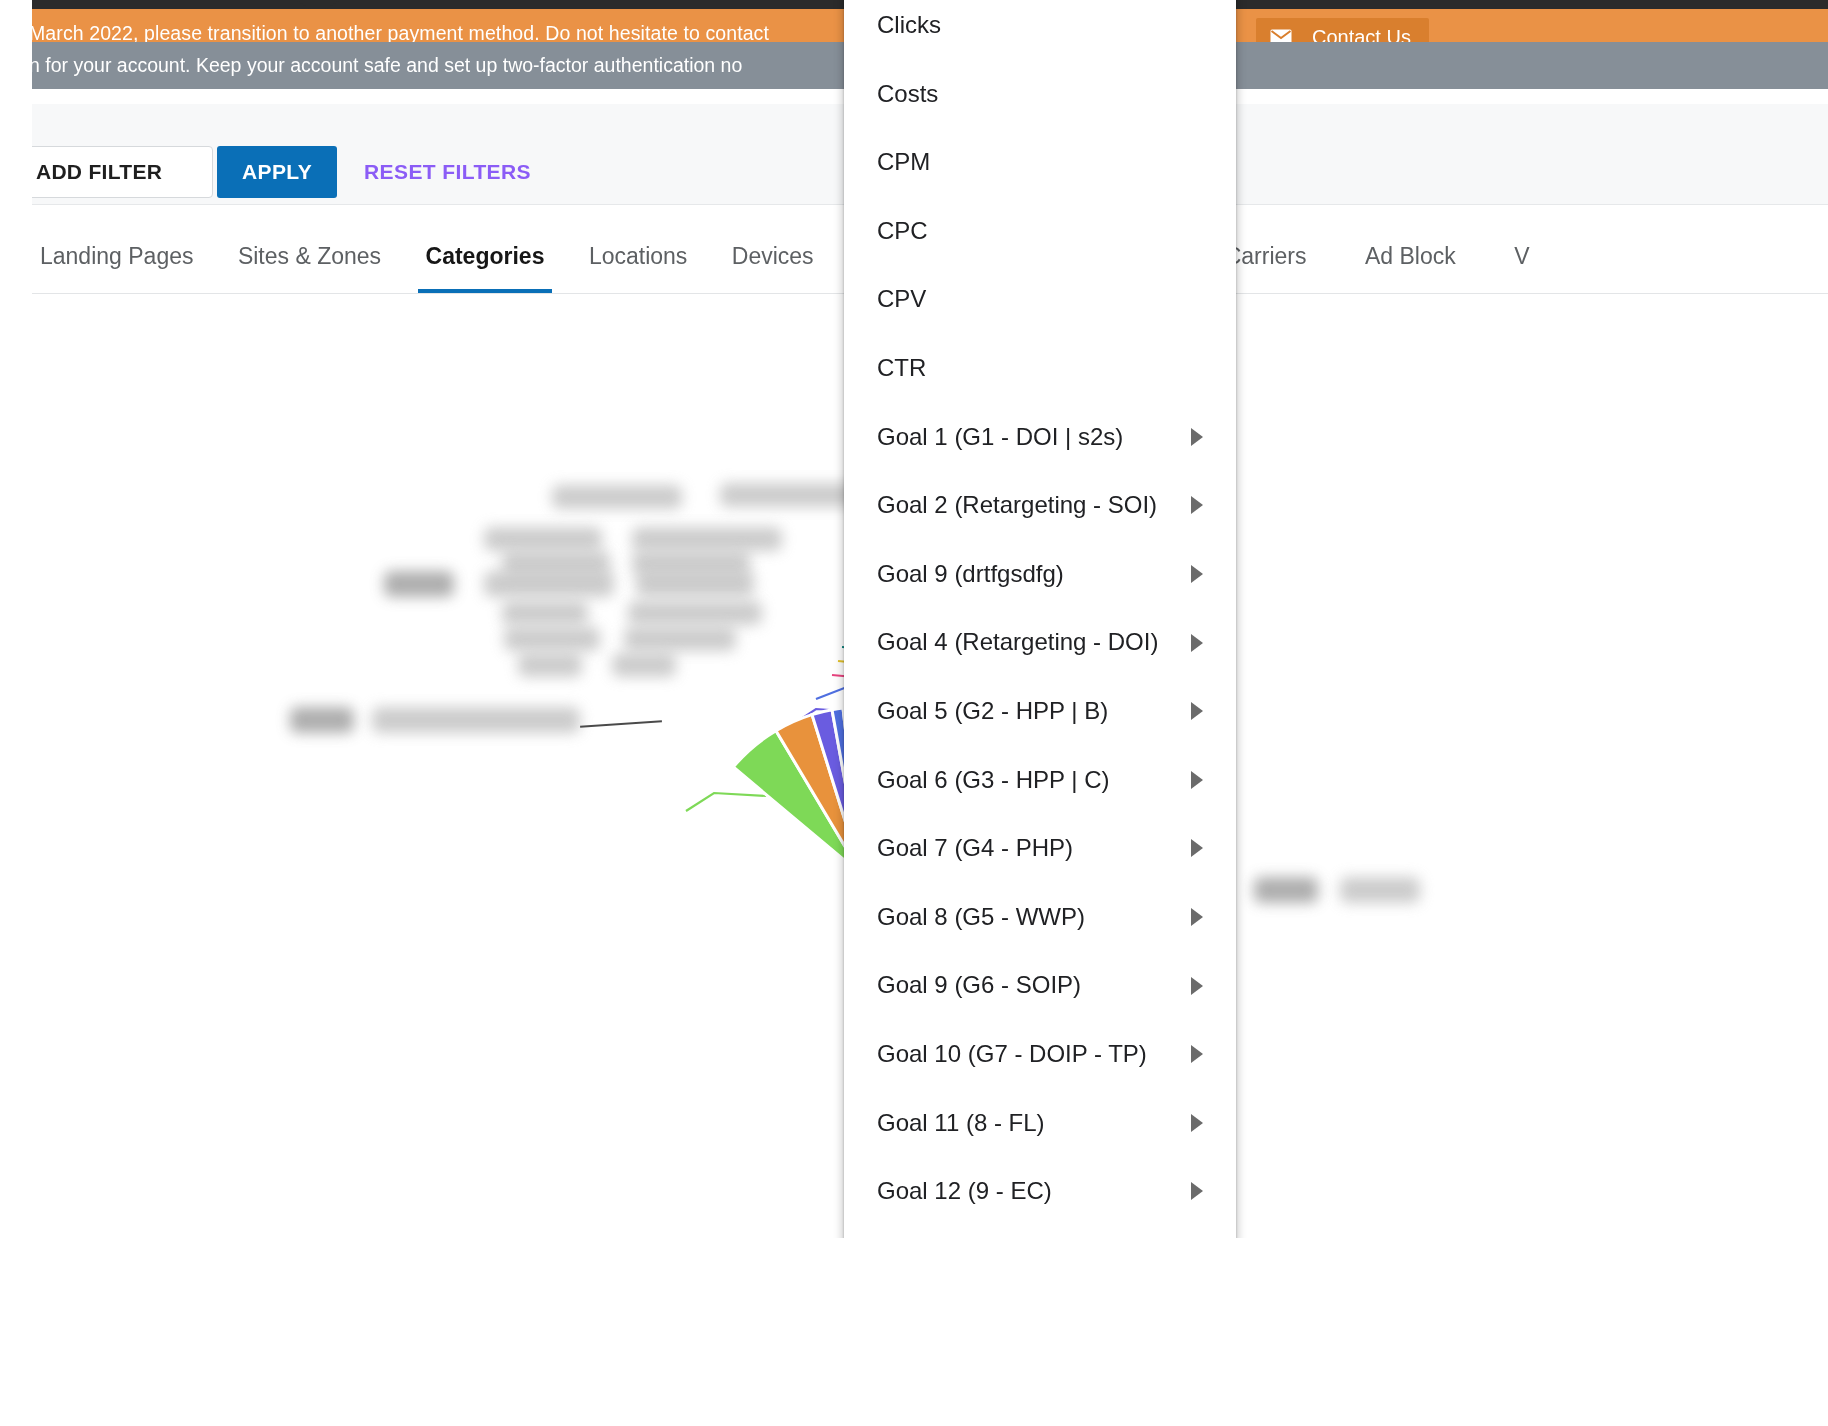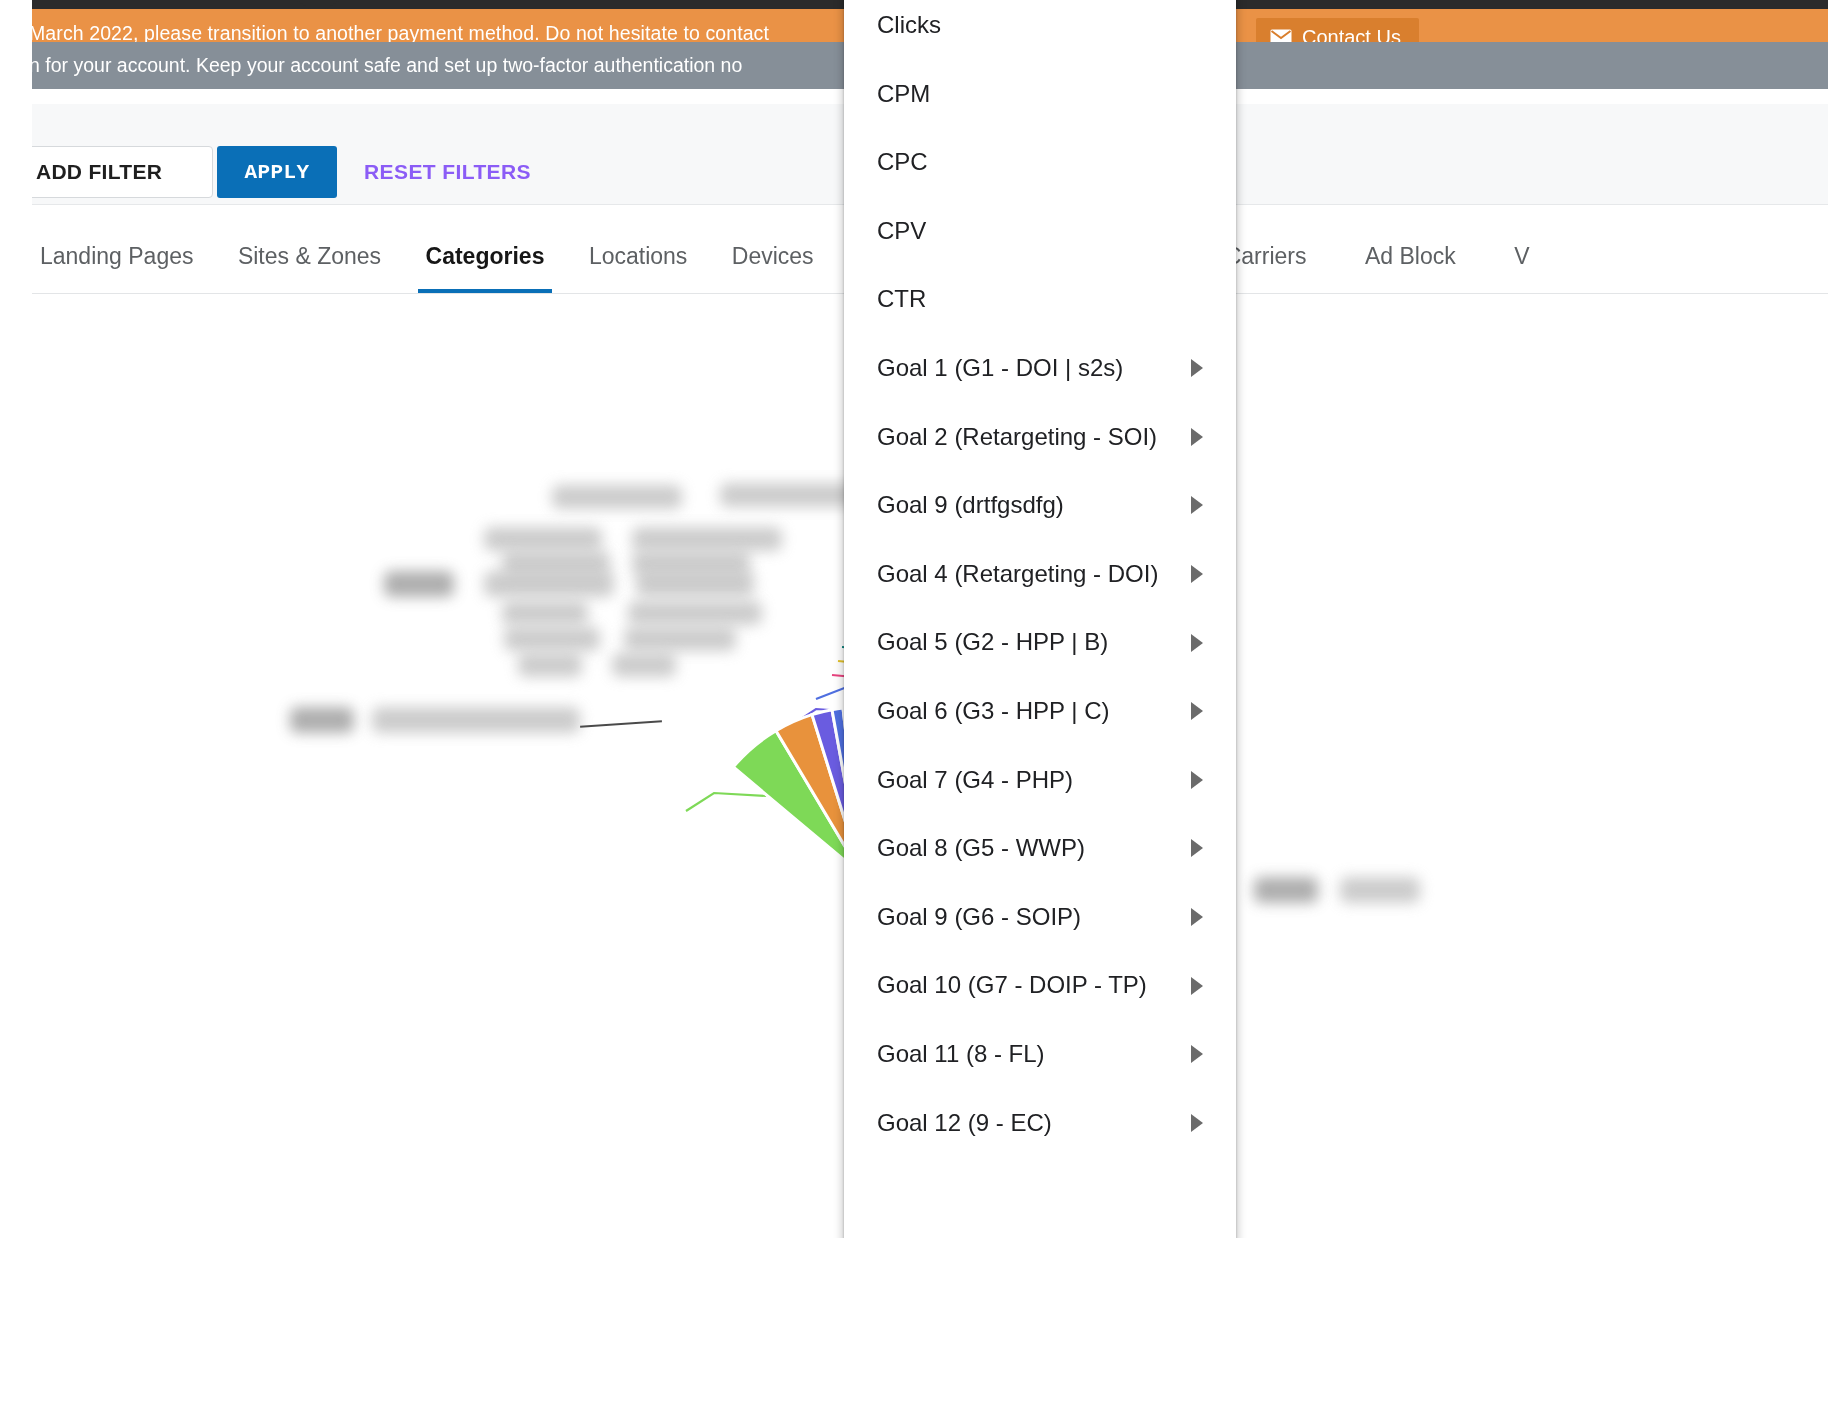--- a/index.html
+++ b/index.html
@@ -61,21 +61,21 @@
     height: 38px;
     background: #d97f2e;
     border: none;
     border-radius: 2px;
     color: #ffffff;
     font-size: 20px;
     font-family: "Liberation Sans", sans-serif;
     padding: 0 18px 0 14px;
     display: flex;
     align-items: center;
-    gap: 10px;
+    gap: 20px;
     cursor: pointer;
     white-space: nowrap;
   }
   .env-icon {
     display: inline-block;
     width: 22px; height: 16px;
     position: relative;
   }
   .env-icon svg { display: block; }
 
@@ -128,21 +128,21 @@
     left: 185px; top: 42px;
     height: 52px;
     width: 120px;
     background: #0a6fb7;
     border: none;
     border-radius: 3px;
     color: #ffffff;
     font-size: 21px;
     font-weight: bold;
     letter-spacing: 0.4px;
-    font-family: Liberation Mono, monospace;
+    font-family: Liberation Sans, sans-serif;
     cursor: pointer;
   }
   .btn-reset {
     position: absolute;
     left: 322px; top: 42px;
     height: 52px;
     background: transparent;
     border: none;
     color: #8b5cf6;
     font-size: 21px;
@@ -358,20 +358,21 @@
 
           <path d="M 0,0 L 2.5,-168.0 A 168,168 0 0,1 150.0,75.5 Z" fill="#cfd2d6" opacity="0.55"></path>
         </g>
       </svg>
     </div>
 
   </div>
 
   <div class="menu" id="metric-menu">
       <div class="menu-item"><span>Clicks</span></div>
+      <div class="menu-item"><span>Costs</span></div>
       <div class="menu-item"><span>CPM</span></div>
       <div class="menu-item"><span>CPC</span></div>
       <div class="menu-item"><span>CPV</span></div>
       <div class="menu-item"><span>CTR</span></div>
       <div class="menu-item"><span>Goal 1 (G1 - DOI | s2s)</span><span class="caret"></span></div>
       <div class="menu-item"><span>Goal 2 (Retargeting - SOI)</span><span class="caret"></span></div>
       <div class="menu-item"><span>Goal 9 (drtfgsdfg)</span><span class="caret"></span></div>
       <div class="menu-item"><span>Goal 4 (Retargeting - DOI)</span><span class="caret"></span></div>
       <div class="menu-item"><span>Goal 5 (G2 - HPP | B)</span><span class="caret"></span></div>
       <div class="menu-item"><span>Goal 6 (G3 - HPP | C)</span><span class="caret"></span></div>

